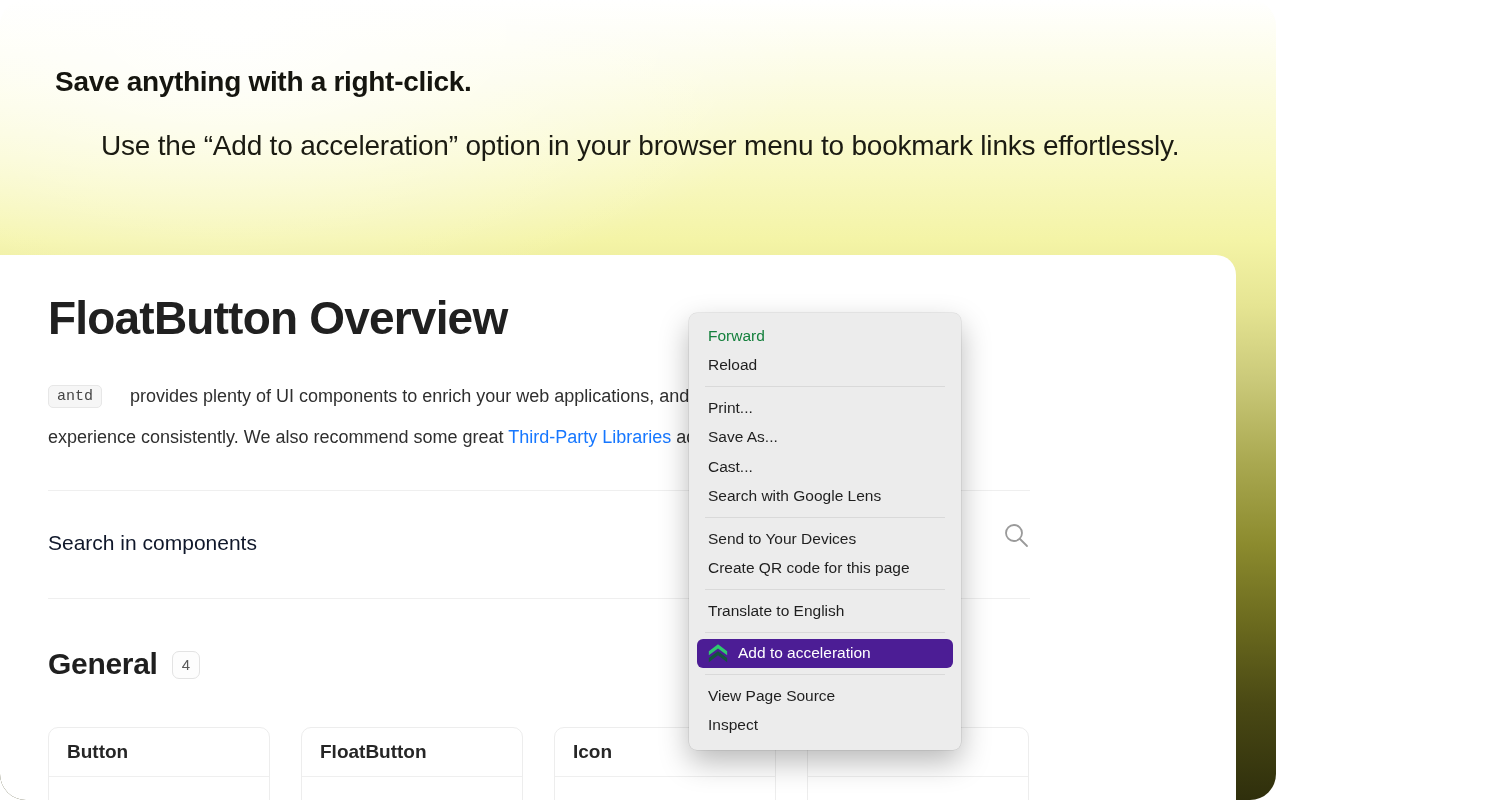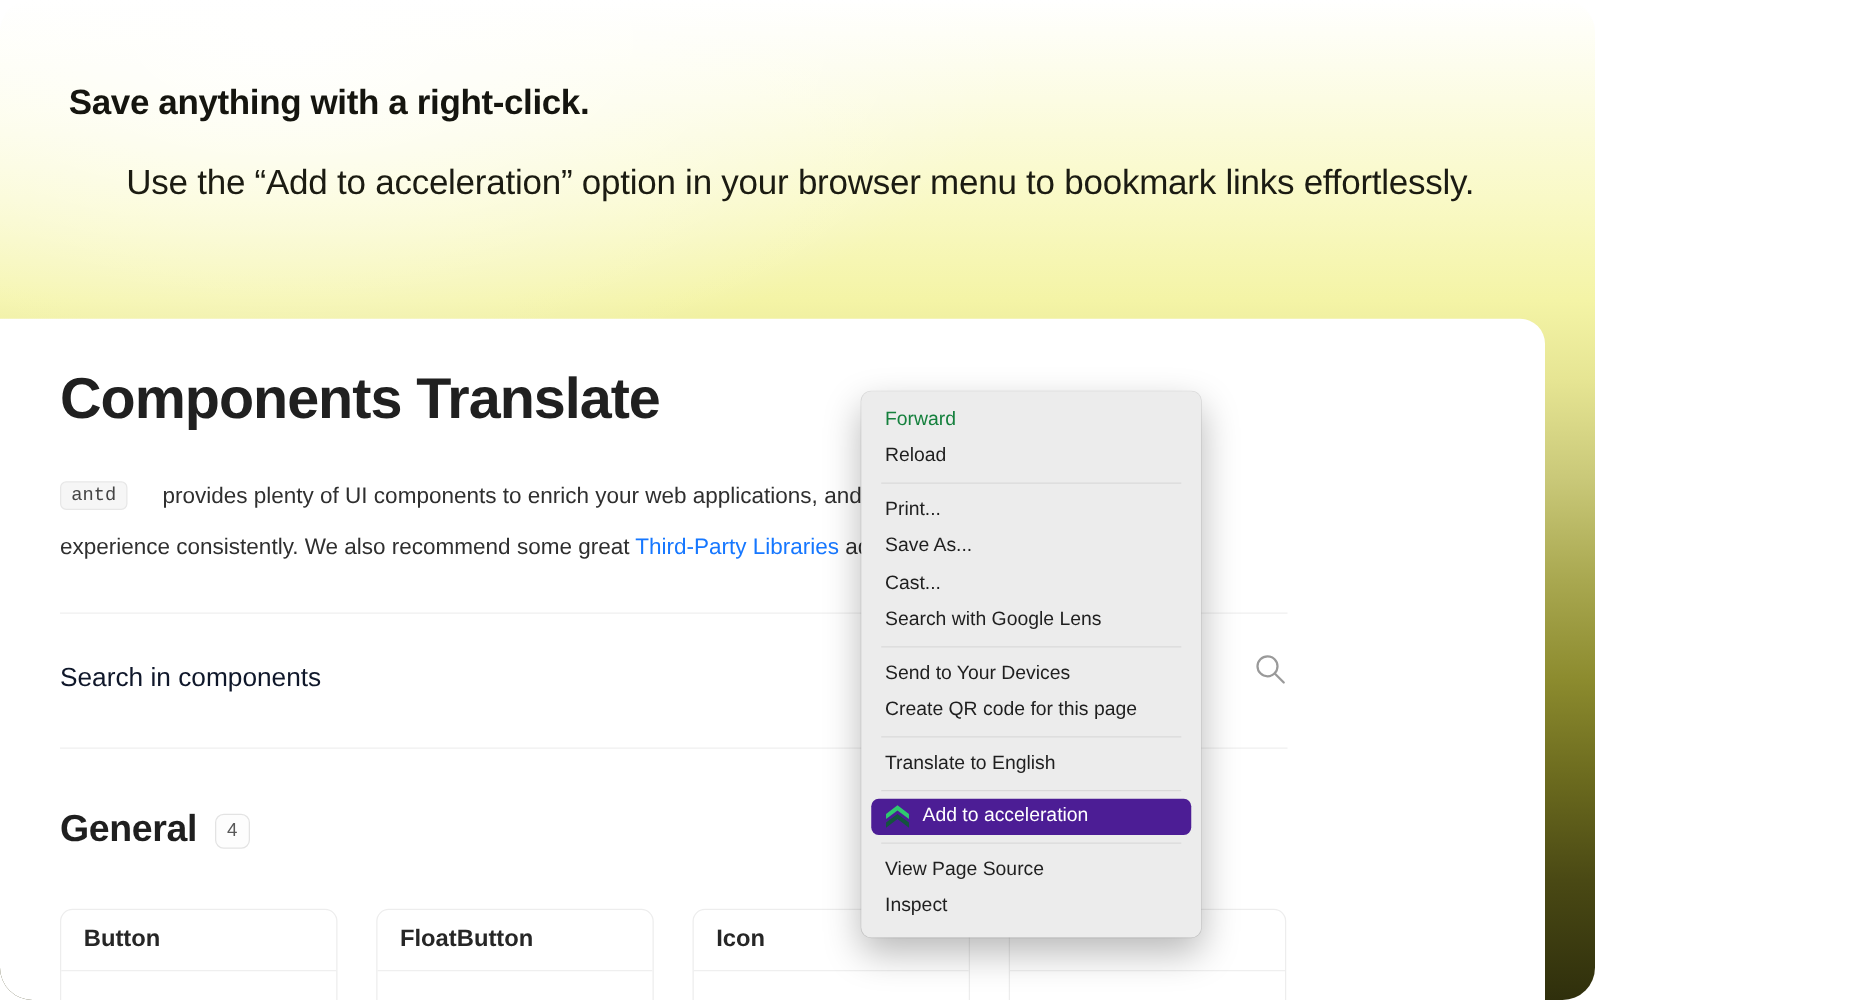--- a/index.html
+++ b/index.html
@@ -54,21 +54,21 @@
 </style>
 </head>
 <body>
 
 <div class="canvas">
 
   <div class="hero-title">Save anything with a right-click.</div>
   <div class="hero-sub">Use the “Add to acceleration” option in your browser menu to bookmark links effortlessly.</div>
 
   <div class="page-card">
-    <h1 class="page-title">Components Translate</h1>
+    <h1 class="page-title">FloatButton Overview</h1>
 
     <div class="intro-line1">
       <span class="code-chip">antd</span>
       <span>provides plenty of UI components to enrich your web applications, and we will improve components</span>
     </div>
     <div class="intro-line2">
       <span>experience consistently. We also recommend some great </span><a class="intro-link" href="#">Third-Party Libraries</a><span> additionally.</span>
     </div>
 
     <div class="rule rule-1"></div>

